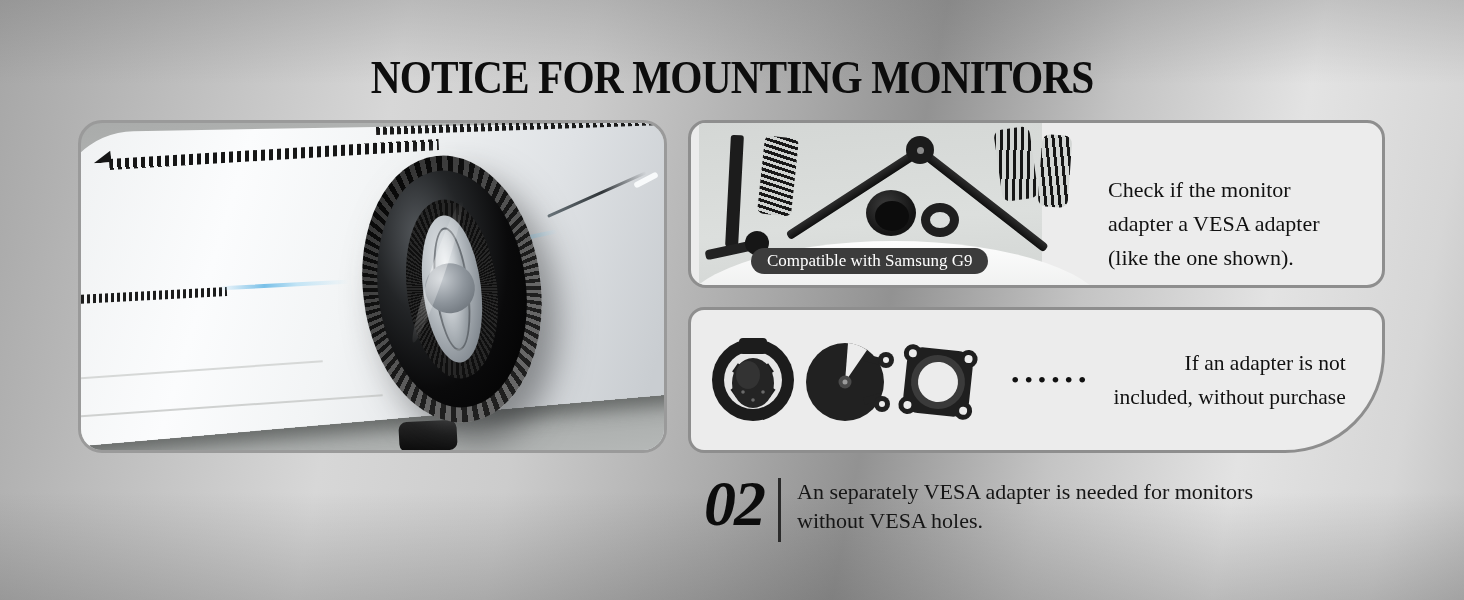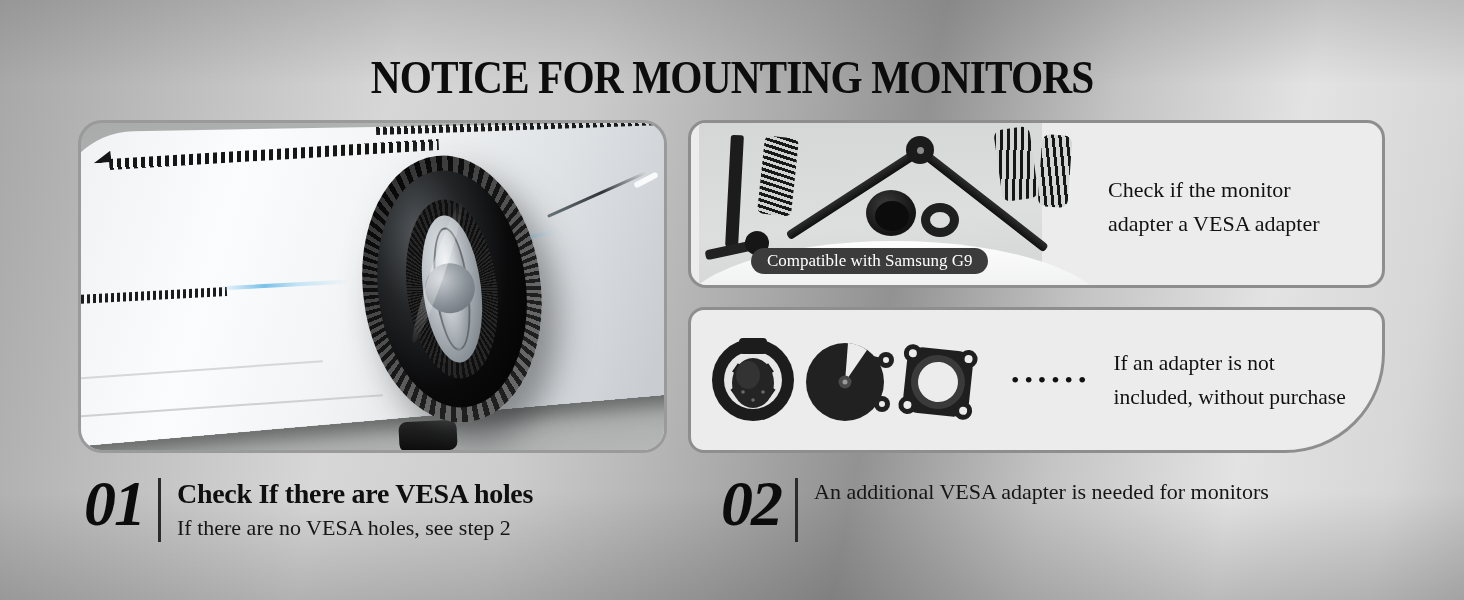--- a/index.html
+++ b/index.html
@@ -96,24 +96,24 @@
     border:9px solid #1f1f1f;}
   .k-coil2{left:299px;top:5px;width:36px;height:72px;border-radius:8px;transform:rotate(-8deg);
     background:repeating-linear-gradient(100deg,#161616 0 3px,#d3d6d4 3px 7px);}
   .k-coil3{left:341px;top:12px;width:30px;height:72px;border-radius:8px;transform:rotate(4deg);
     background:repeating-linear-gradient(80deg,#161616 0 3px,#d3d6d4 3px 7px);}
   .k-caption{left:52px;top:125px;height:26px;line-height:26px;padding:0 16px;border-radius:14px;
     background:var(--c-caption-fill,#3c3c3c);color:var(--c-caption-text,#fff);font-size:17px;white-space:nowrap;}
   .panel-text{position:absolute;left:417px;top:50px;font-size:22px;line-height:34px;color:var(--c-text,#111);}
   .panel2 .adapters{margin-left:14px;flex:none;}
   .dots{flex:none;margin-left:16px;font-size:24px;letter-spacing:5px;color:var(--c-text,#111);line-height:1;}
-  .panel2-text{margin-left:22px;font-size:21.5px;line-height:34px;color:var(--c-text,#111);}
+  .panel2-text{margin-left:22px;font-size:21.5px;line-height:34px;color:var(--c-text,#111);text-align:right;}
   
   .step{position:absolute;top:474px;display:flex;align-items:flex-start;}
-  .step1{left:84px;} .step2{left:721px;}
+  .step1{left:84px;} .step2{left:704px;}
   .step-num{font-size:64px;font-weight:bold;font-style:italic;line-height:.95;color:#0c0c0c;letter-spacing:-2px;}
   .step-bar{width:3px;height:64px;background:#2a2a2a;margin:4px 16px 0 14px;flex:none;}
   .step-title{font-size:28px;font-weight:bold;color:#0f0f0f;letter-spacing:-.3px;line-height:1.15;margin-top:4px;}
   .step-desc{font-size:22px;color:#161616;line-height:29px;margin-top:3px;}
 </style>
 </head>
 <body>
 
 <div class="page">
 
@@ -158,20 +158,21 @@
       <div class="k-cap"></div>
       <div class="k-capin"></div>
       <div class="k-oring"></div>
       <div class="k-coil2"></div>
       <div class="k-coil3"></div>
       <div class="k-caption">Compatible with Samsung G9</div>
     </div>
     <div class="panel-text">
       <div>Check if the monitor</div>
       <div>adapter a VESA adapter</div>
+      <div>(like the one shown).</div>
     </div>
   </div>
 
   <div class="panel panel2">
     <svg class="adapters" width="290" height="100" viewBox="0 0 290 100">
       <g>
         <circle cx="48" cy="50" r="41" fill="#1c1c1c"></circle>
         <circle cx="48" cy="50" r="29" fill="#e6e6e6"></circle>
         <rect x="34" y="8" width="28" height="16" rx="4" fill="#1c1c1c"></rect>
         <rect x="43" y="28" width="10" height="46" fill="#1c1c1c" transform="rotate(55 48 50)"></rect>
@@ -208,35 +209,25 @@
         <circle cx="233" cy="52" r="20" fill="#ececec"></circle>
       </g>
     </svg>
     <div class="dots">••••••</div>
     <div class="panel2-text">
       <div>If an adapter is not</div>
       <div>included, without purchase</div>
     </div>
   </div>
 
-  <div class="step step1">
-    <div class="step-num">01</div>
-    <div class="step-bar"></div>
-    <div>
-      <div class="step-title">Check If there are VESA holes</div>
-      <div class="step-desc">
-        <div>If there are no VESA holes, see step 2</div>
-        <div></div>
-      </div>
-    </div>
-  </div>
 
   <div class="step step2">
     <div class="step-num">02</div>
     <div class="step-bar"></div>
     <div>
       <div class="step-desc">
-        <div>An additional VESA adapter is needed for monitors</div>
+        <div>An separately VESA adapter is needed for monitors</div>
+        <div>without VESA holes.</div>
       </div>
     </div>
   </div>
 
 </div>
 
 </body></html>

